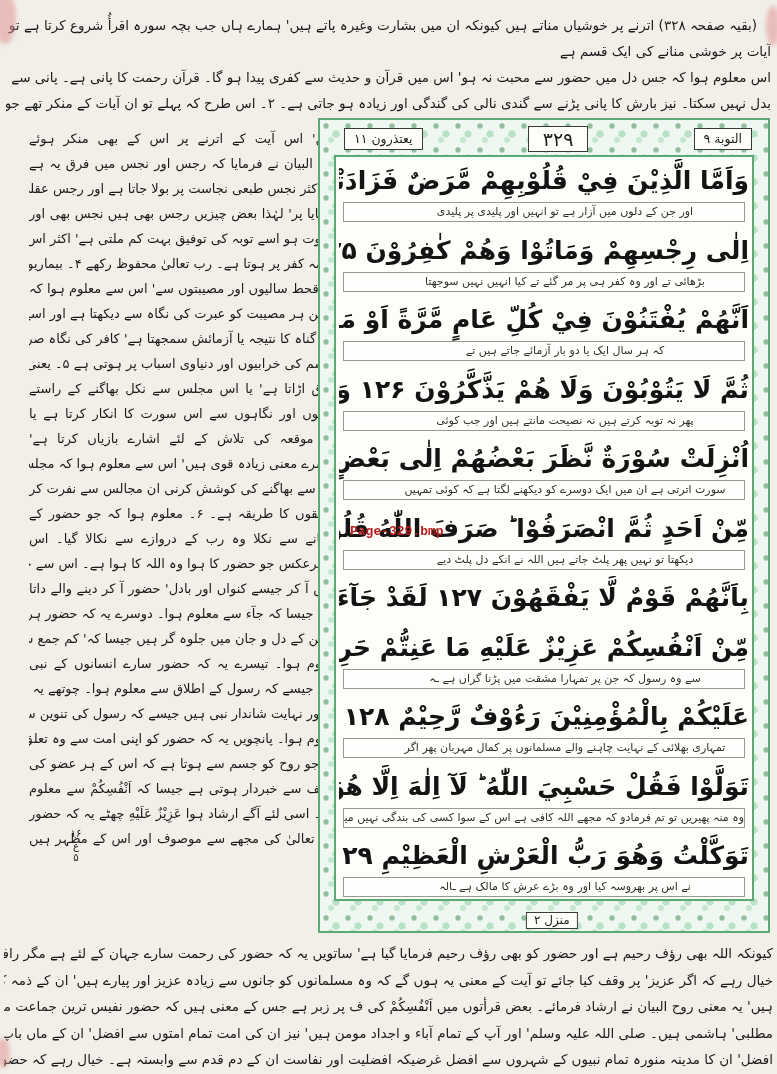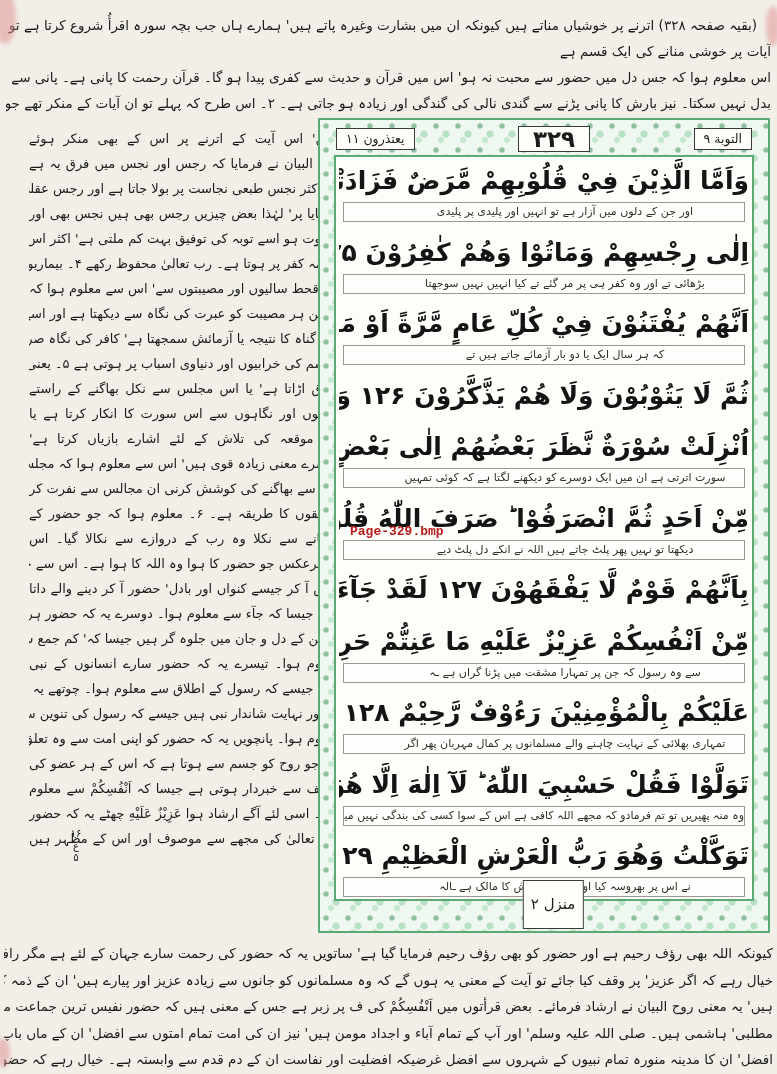--- a/index.html
+++ b/index.html
@@ -26,38 +26,38 @@
     box-sizing:border-box;border:2px solid #5da973;position:absolute;
     background-color:#eef8f1;
     background-image:
       radial-gradient(circle at 6px 6px, rgba(95,160,115,.65) 2.2px, transparent 3.2px),
       radial-gradient(circle at 16px 14px, rgba(140,205,160,.55) 3px, transparent 4.2px),
       radial-gradient(circle at 11px 20px, rgba(170,220,185,.6) 2.5px, transparent 3.6px);
     background-size:22px 24px;
     padding:5px 14px 22px;
   }
   .panel-band{display:flex;justify-content:space-between;align-items:center;height:27px;margin:0 2px 3px;}
-  .label-box{background:#fdfdfa;border:1px solid #3a3a3a;padding:0 9px;font-size:12.5px;line-height:20px;white-space:nowrap;}
-  .label-box.num{font-size:23px;font-weight:bold;line-height:24px;padding:0 14px;letter-spacing:1px;}
+  .label-box{background:#fdfdfa;border:1px solid #3a3a3a;padding:0 9px;font-size:12.5px;line-height:20px;white-space:nowrap;margin-left:8px;}
+  .label-box.num{font-size:19px;font-weight:normal;line-height:24px;padding:0 14px;letter-spacing:1px;}
   .panel-content{
     box-sizing:border-box;background:#fdfdfa;border:2px solid #5da973;
     height:746px;padding:2px 3px;display:flex;flex-direction:column;justify-content:space-between;
   }
   .pair{display:flex;flex-direction:column;}
   .arabic-line{
     direction:rtl;text-align:center;font-weight:bold;font-size:25px;line-height:43px;
     white-space:nowrap;overflow:hidden;color:#141414;
   }
   .urdu-line{
     direction:rtl;text-align:center;font-size:11px;line-height:18px;color:#33302a;
     border:1px solid #9a988f;margin:0 4px;background:#fefefc;white-space:nowrap;overflow:hidden;padding-left:42px;
   }
   .manzil-box{
     position:absolute;bottom:2px;left:50%;transform:translateX(-35%);
-    background:#fdfdfa;border:1px solid #3a3a3a;font-size:15px;line-height:15px;padding:16px 7px;white-space:nowrap;
+    background:#fdfdfa;border:1px solid #3a3a3a;font-size:12px;line-height:15px;padding:0 7px;white-space:nowrap;
   }
   
   .file-label{
     position:absolute;top:524px;left:350px;direction:ltr;
     font-family:Liberation Mono, monospace;font-weight:bold;font-size:13px;color:#b91c1c;
   }
   
   .footer-note{position:absolute;top:940px;right:0;left:0;direction:rtl;font-size:13.5px;line-height:26.5px;padding:0 4px;}
   .fl{text-align:justify;text-align-last:justify;white-space:nowrap;overflow:hidden;}
   
@@ -130,20 +130,21 @@
       <div class="pair">
       <div class="arabic-line">اِلٰى رِجْسِهِمْ وَمَاتُوْا وَهُمْ كٰفِرُوْنَ ۱۲۵ اَوَلَا يَرَوْنَ</div>
       <div class="urdu-line">بڑھائی تے اور وہ کفر ہی پر مر گئے تے کیا انہیں نہیں سوجھتا</div>
     </div>
       <div class="pair">
       <div class="arabic-line">اَنَّهُمْ يُفْتَنُوْنَ فِيْ كُلِّ عَامٍ مَّرَّةً اَوْ مَرَّتَيْنِ</div>
       <div class="urdu-line">کہ ہر سال ایک یا دو بار آزمائے جاتے ہیں تے</div>
     </div>
       <div class="pair">
       <div class="arabic-line">ثُمَّ لَا يَتُوْبُوْنَ وَلَا هُمْ يَذَّكَّرُوْنَ ۱۲۶ وَاِذَا مَآ</div>
+      <div class="urdu-line">پھر نہ توبہ کرتے ہیں نہ نصیحت مانتے ہیں اور جب کوئی</div>
     </div>
       <div class="pair">
       <div class="arabic-line">اُنْزِلَتْ سُوْرَةٌ نَّظَرَ بَعْضُهُمْ اِلٰى بَعْضٍ ؕ هَلْ يَرٰىكُمْ</div>
       <div class="urdu-line">سورت اترتی ہے ان میں ایک دوسرے کو دیکھنے لگتا ہے کہ کوئی تمہیں</div>
     </div>
       <div class="pair">
       <div class="arabic-line">مِّنْ اَحَدٍ ثُمَّ انْصَرَفُوْا ؕ صَرَفَ اللّٰهُ قُلُوْبَهُمْ</div>
       <div class="urdu-line">دیکھتا تو نہیں پھر پلٹ جاتے ہیں اللہ نے انکے دل پلٹ دیے</div>
     </div>
       <div class="pair">

